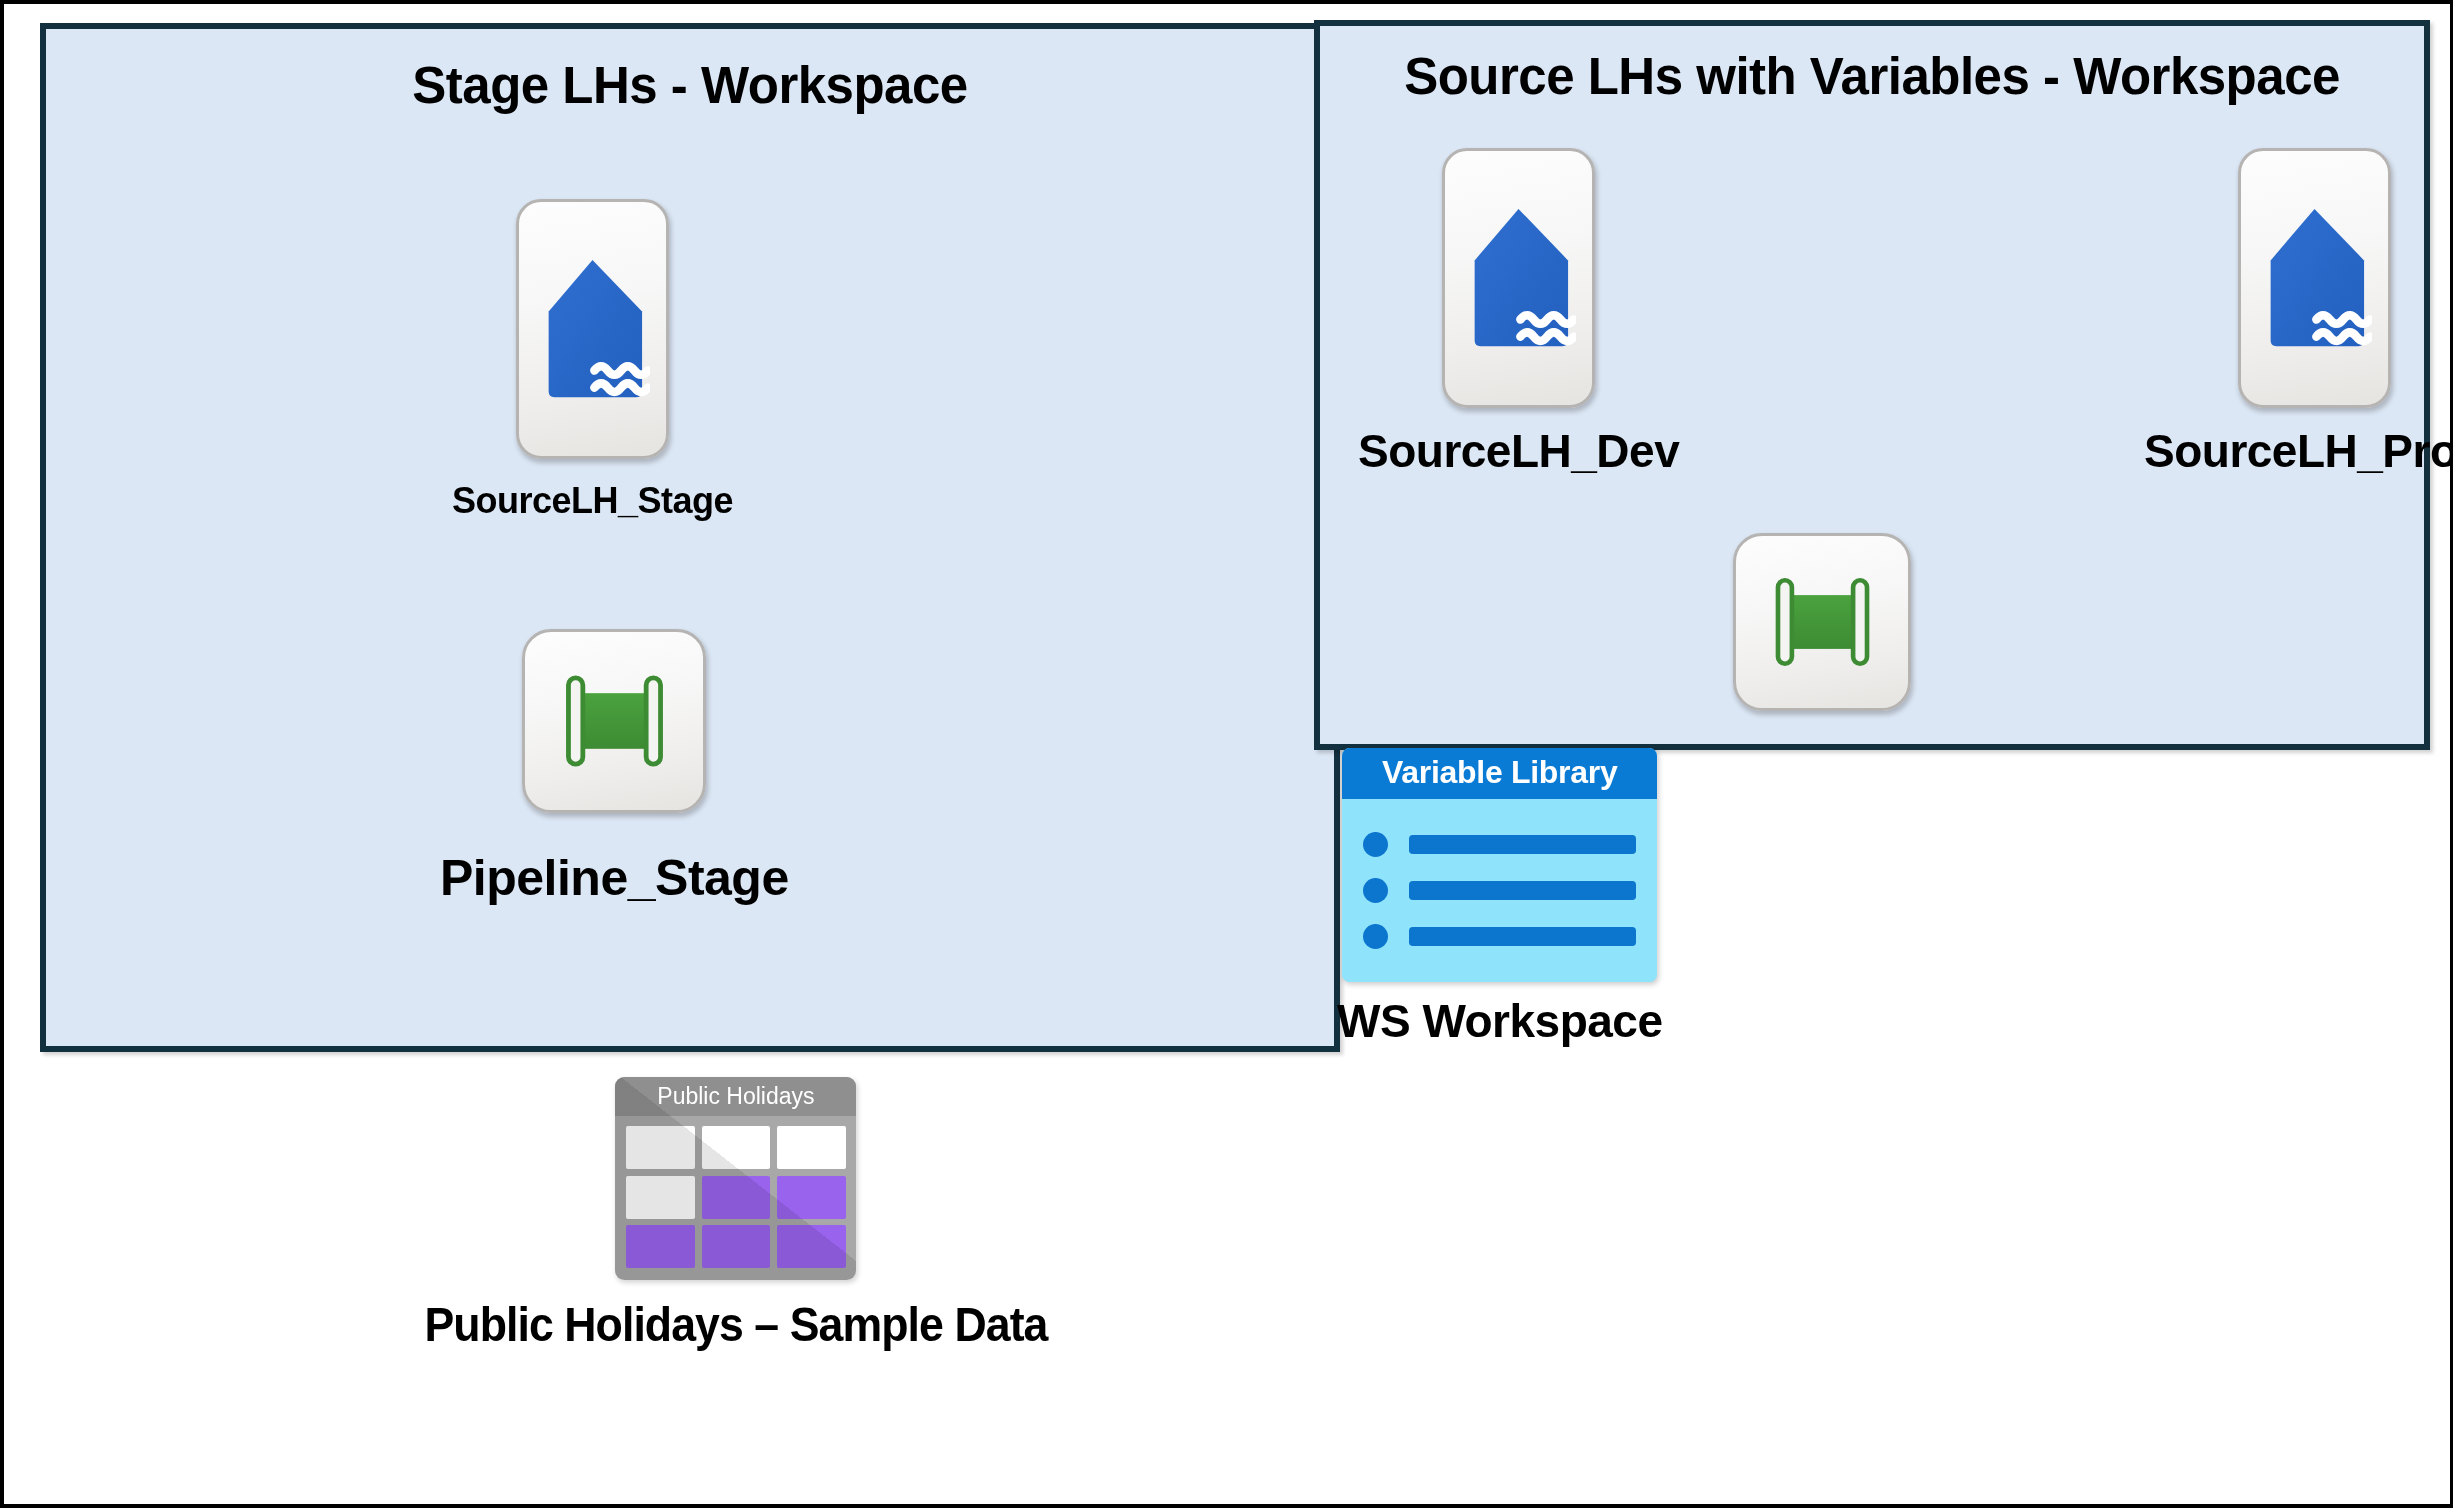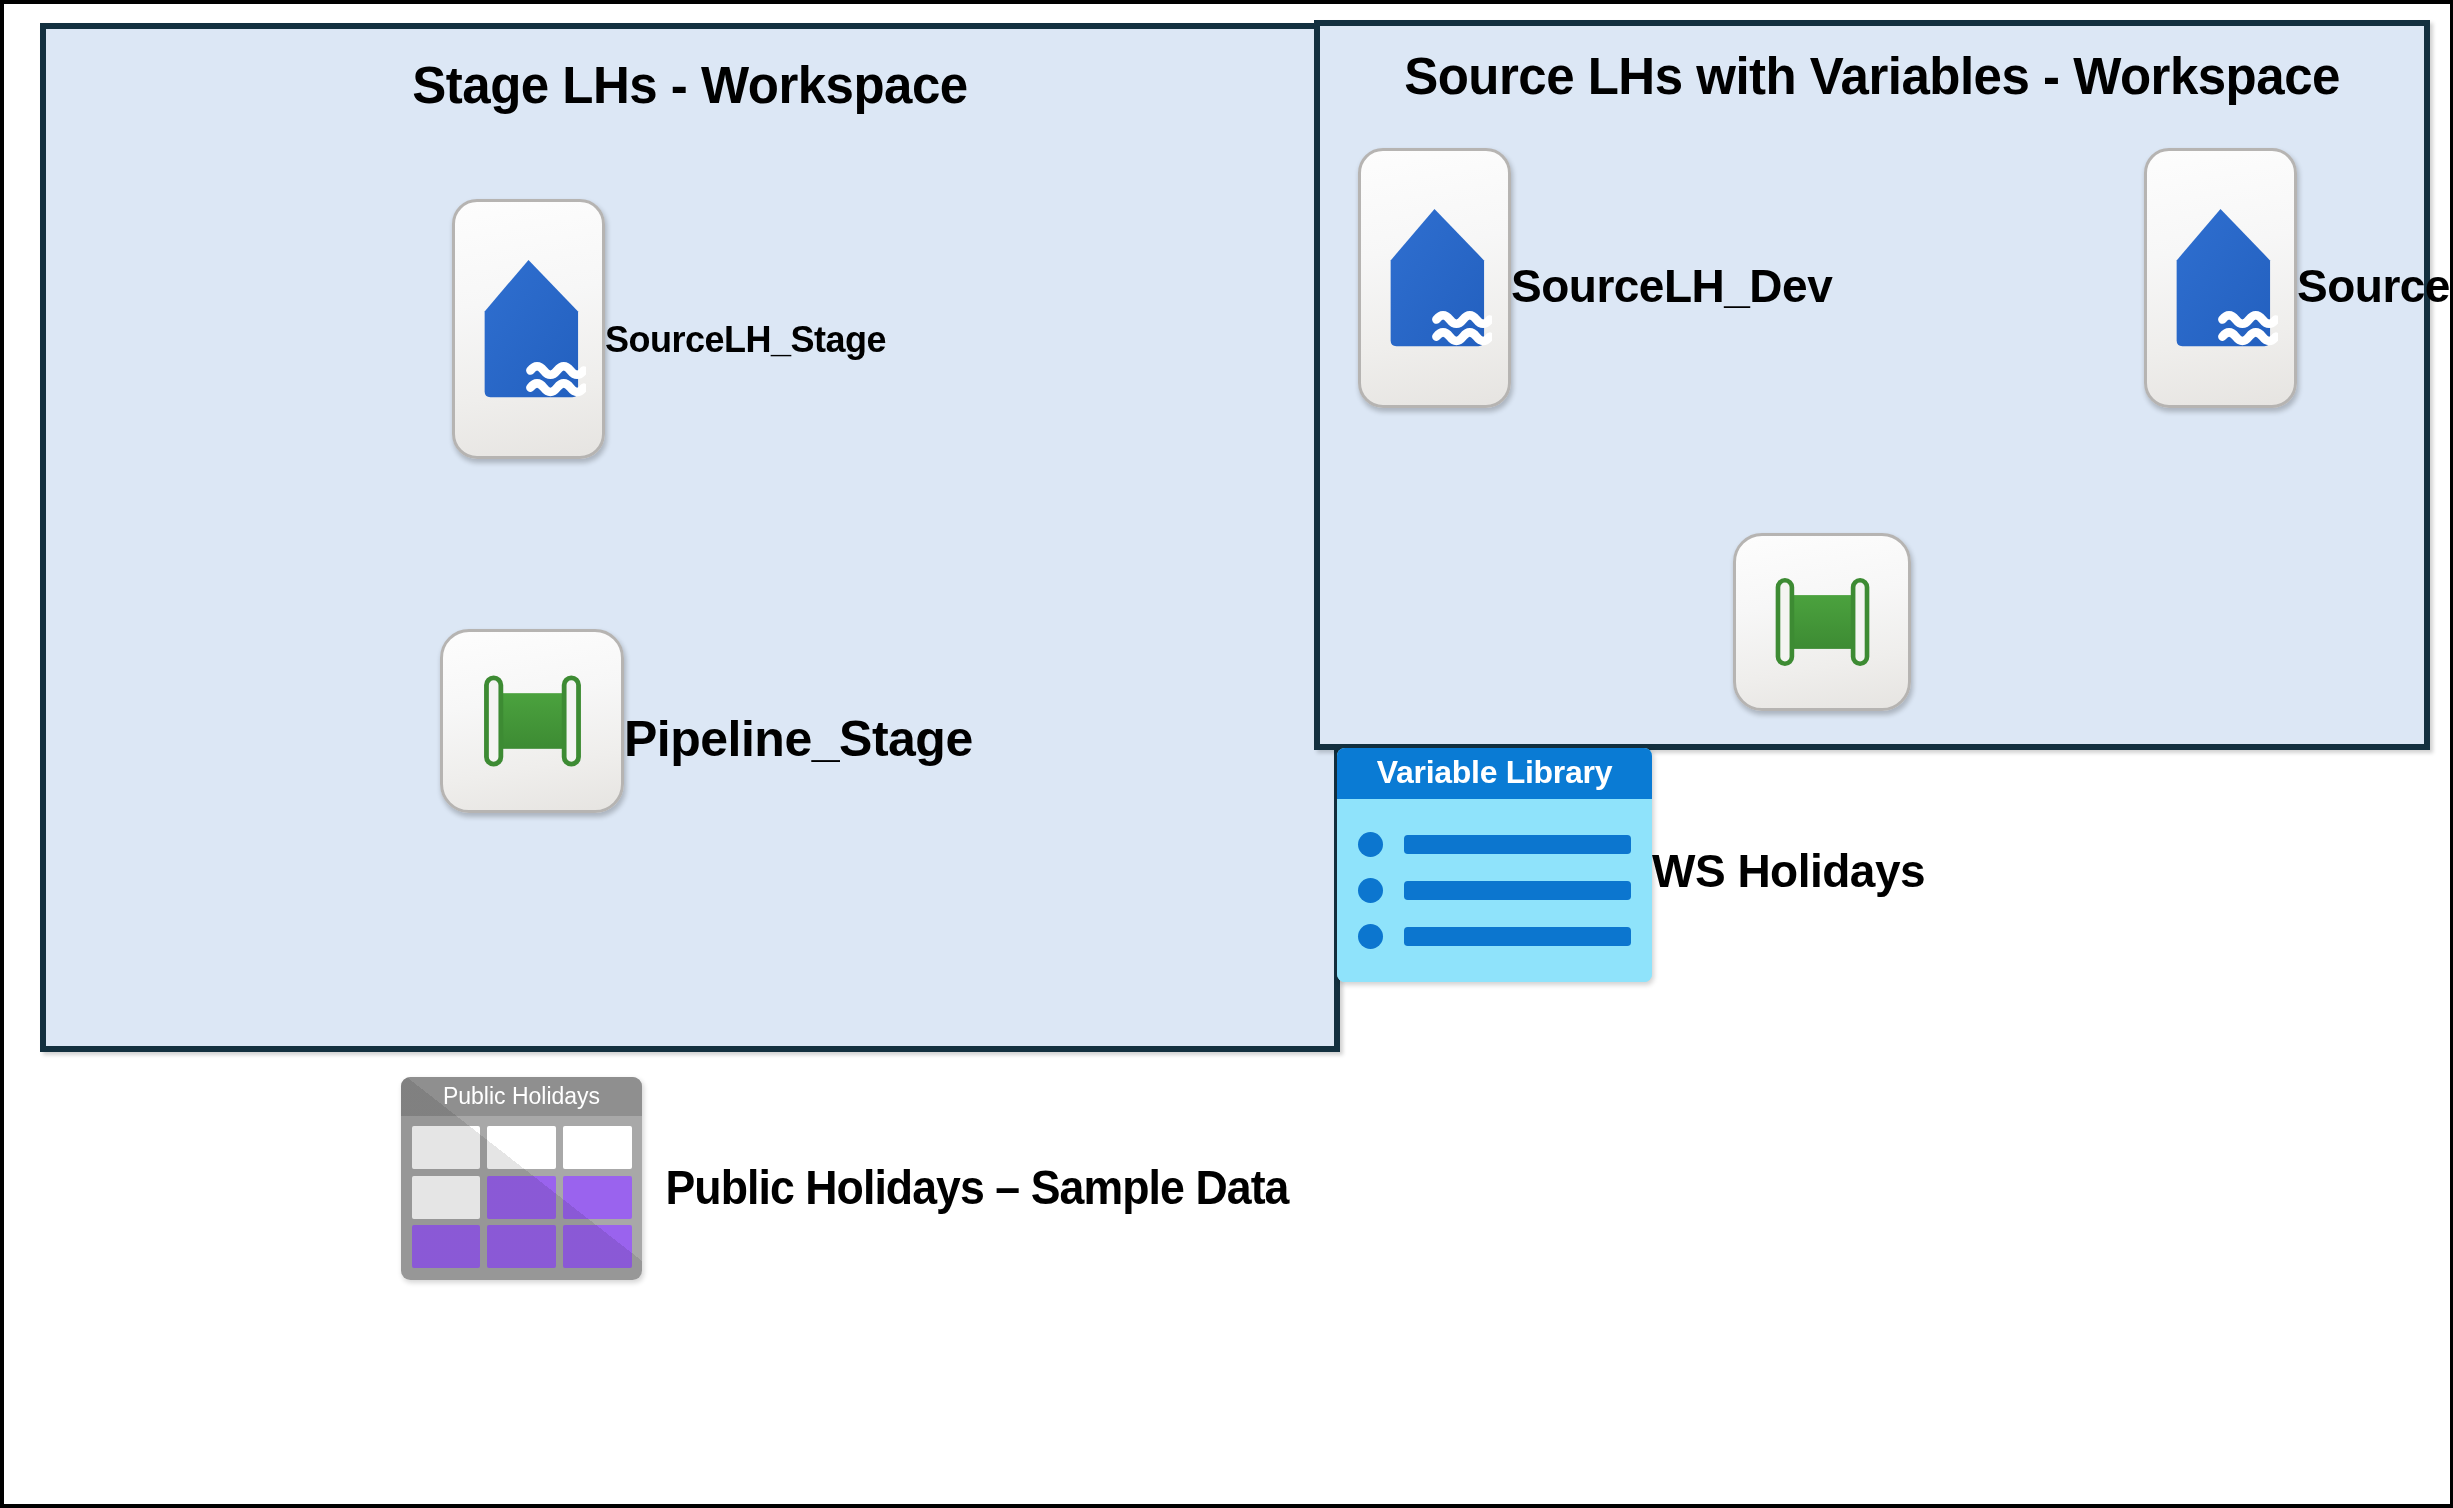--- a/index.html
+++ b/index.html
@@ -62,20 +62,21 @@
   }
   #ws-source .ws-title {
     top: 21px;
     font-size: 51px;
   }
 
   
   .item {
     position: absolute;
     display: flex;
+    flex-direction: column;
     align-items: center;
     justify-content: space-between;
   }
   .caption {
     font-weight: bold;
     color: #000000;
     white-space: nowrap;
     text-align: center;
     font-family: "Liberation Sans", sans-serif;
     letter-spacing: -0.5px;
@@ -294,21 +295,21 @@
           <div class="varlib-row">
             <div class="varlib-dot"></div>
             <div class="varlib-bar"></div>
           </div>
           <div class="varlib-row">
             <div class="varlib-dot"></div>
             <div class="varlib-bar"></div>
           </div>
         </div>
       </div>
-      <div class="caption" style="font-size:46px; margin-top:11.5px;">WS Holidays</div>
+      <div class="caption" style="font-size:46px; margin-top:11.5px;">WS Workspace</div>
     </div>
   </div>
 
   <div class="item" style="left:397px; top:1073px;">
     <div class="table-card">
       <div class="table-header">Public Holidays</div>
       <div class="table-grid">
         <div class="cell white"></div>
         <div class="cell white"></div>
         <div class="cell white"></div>

